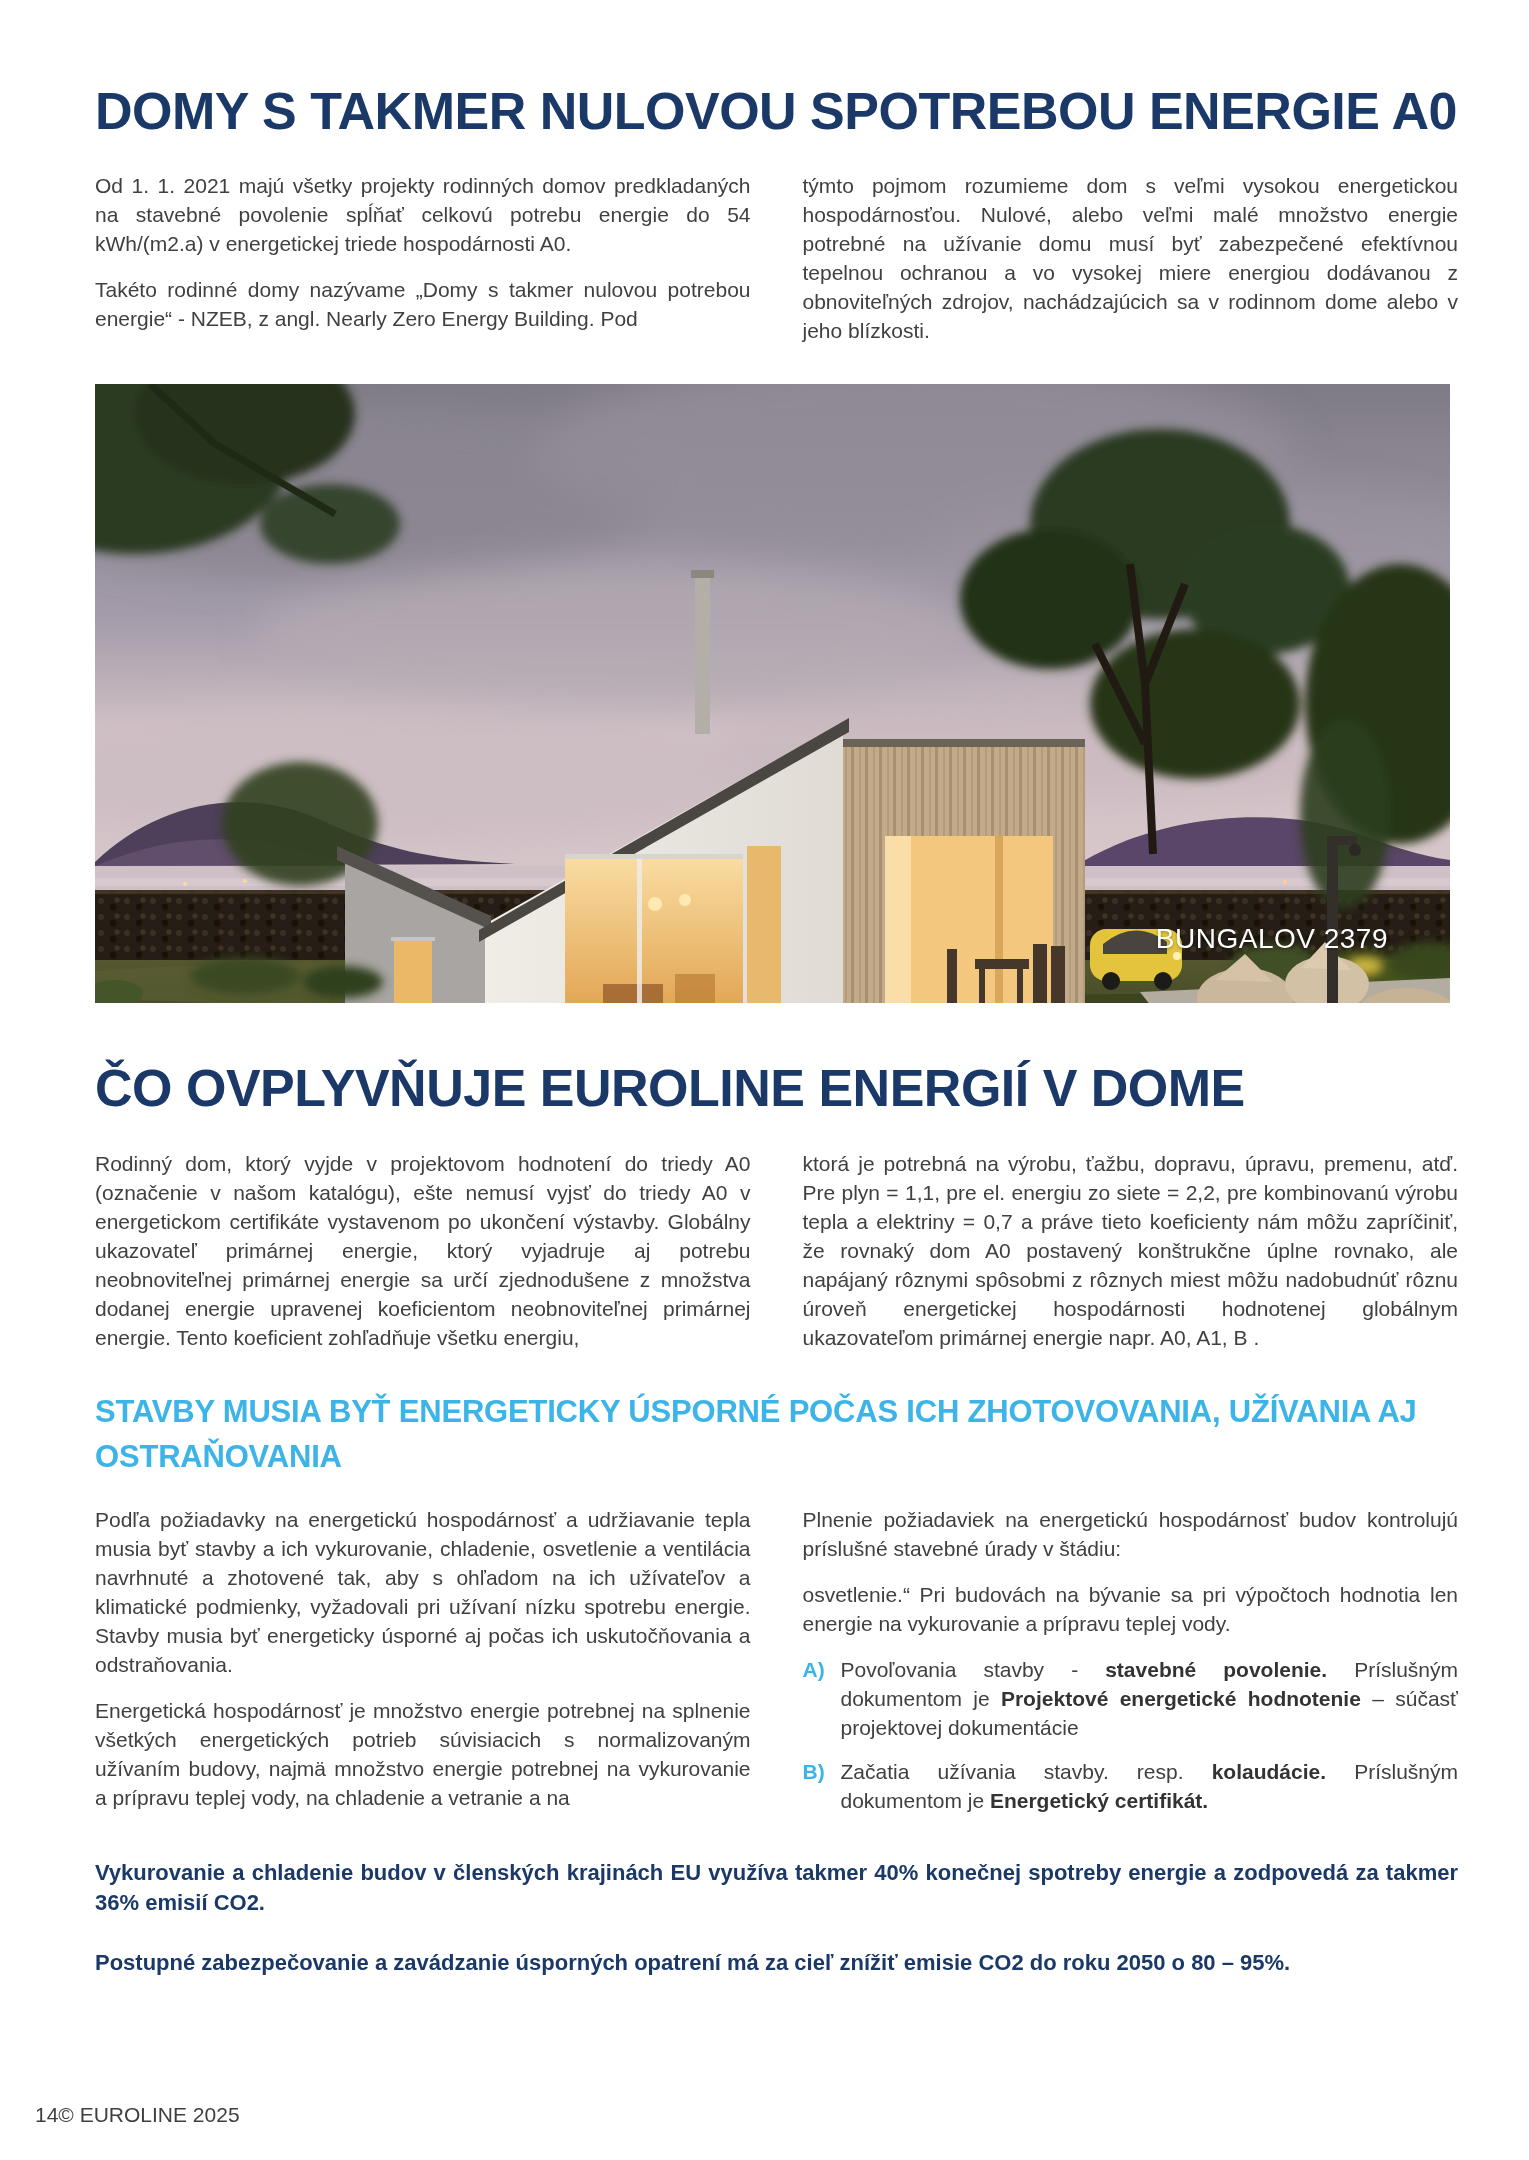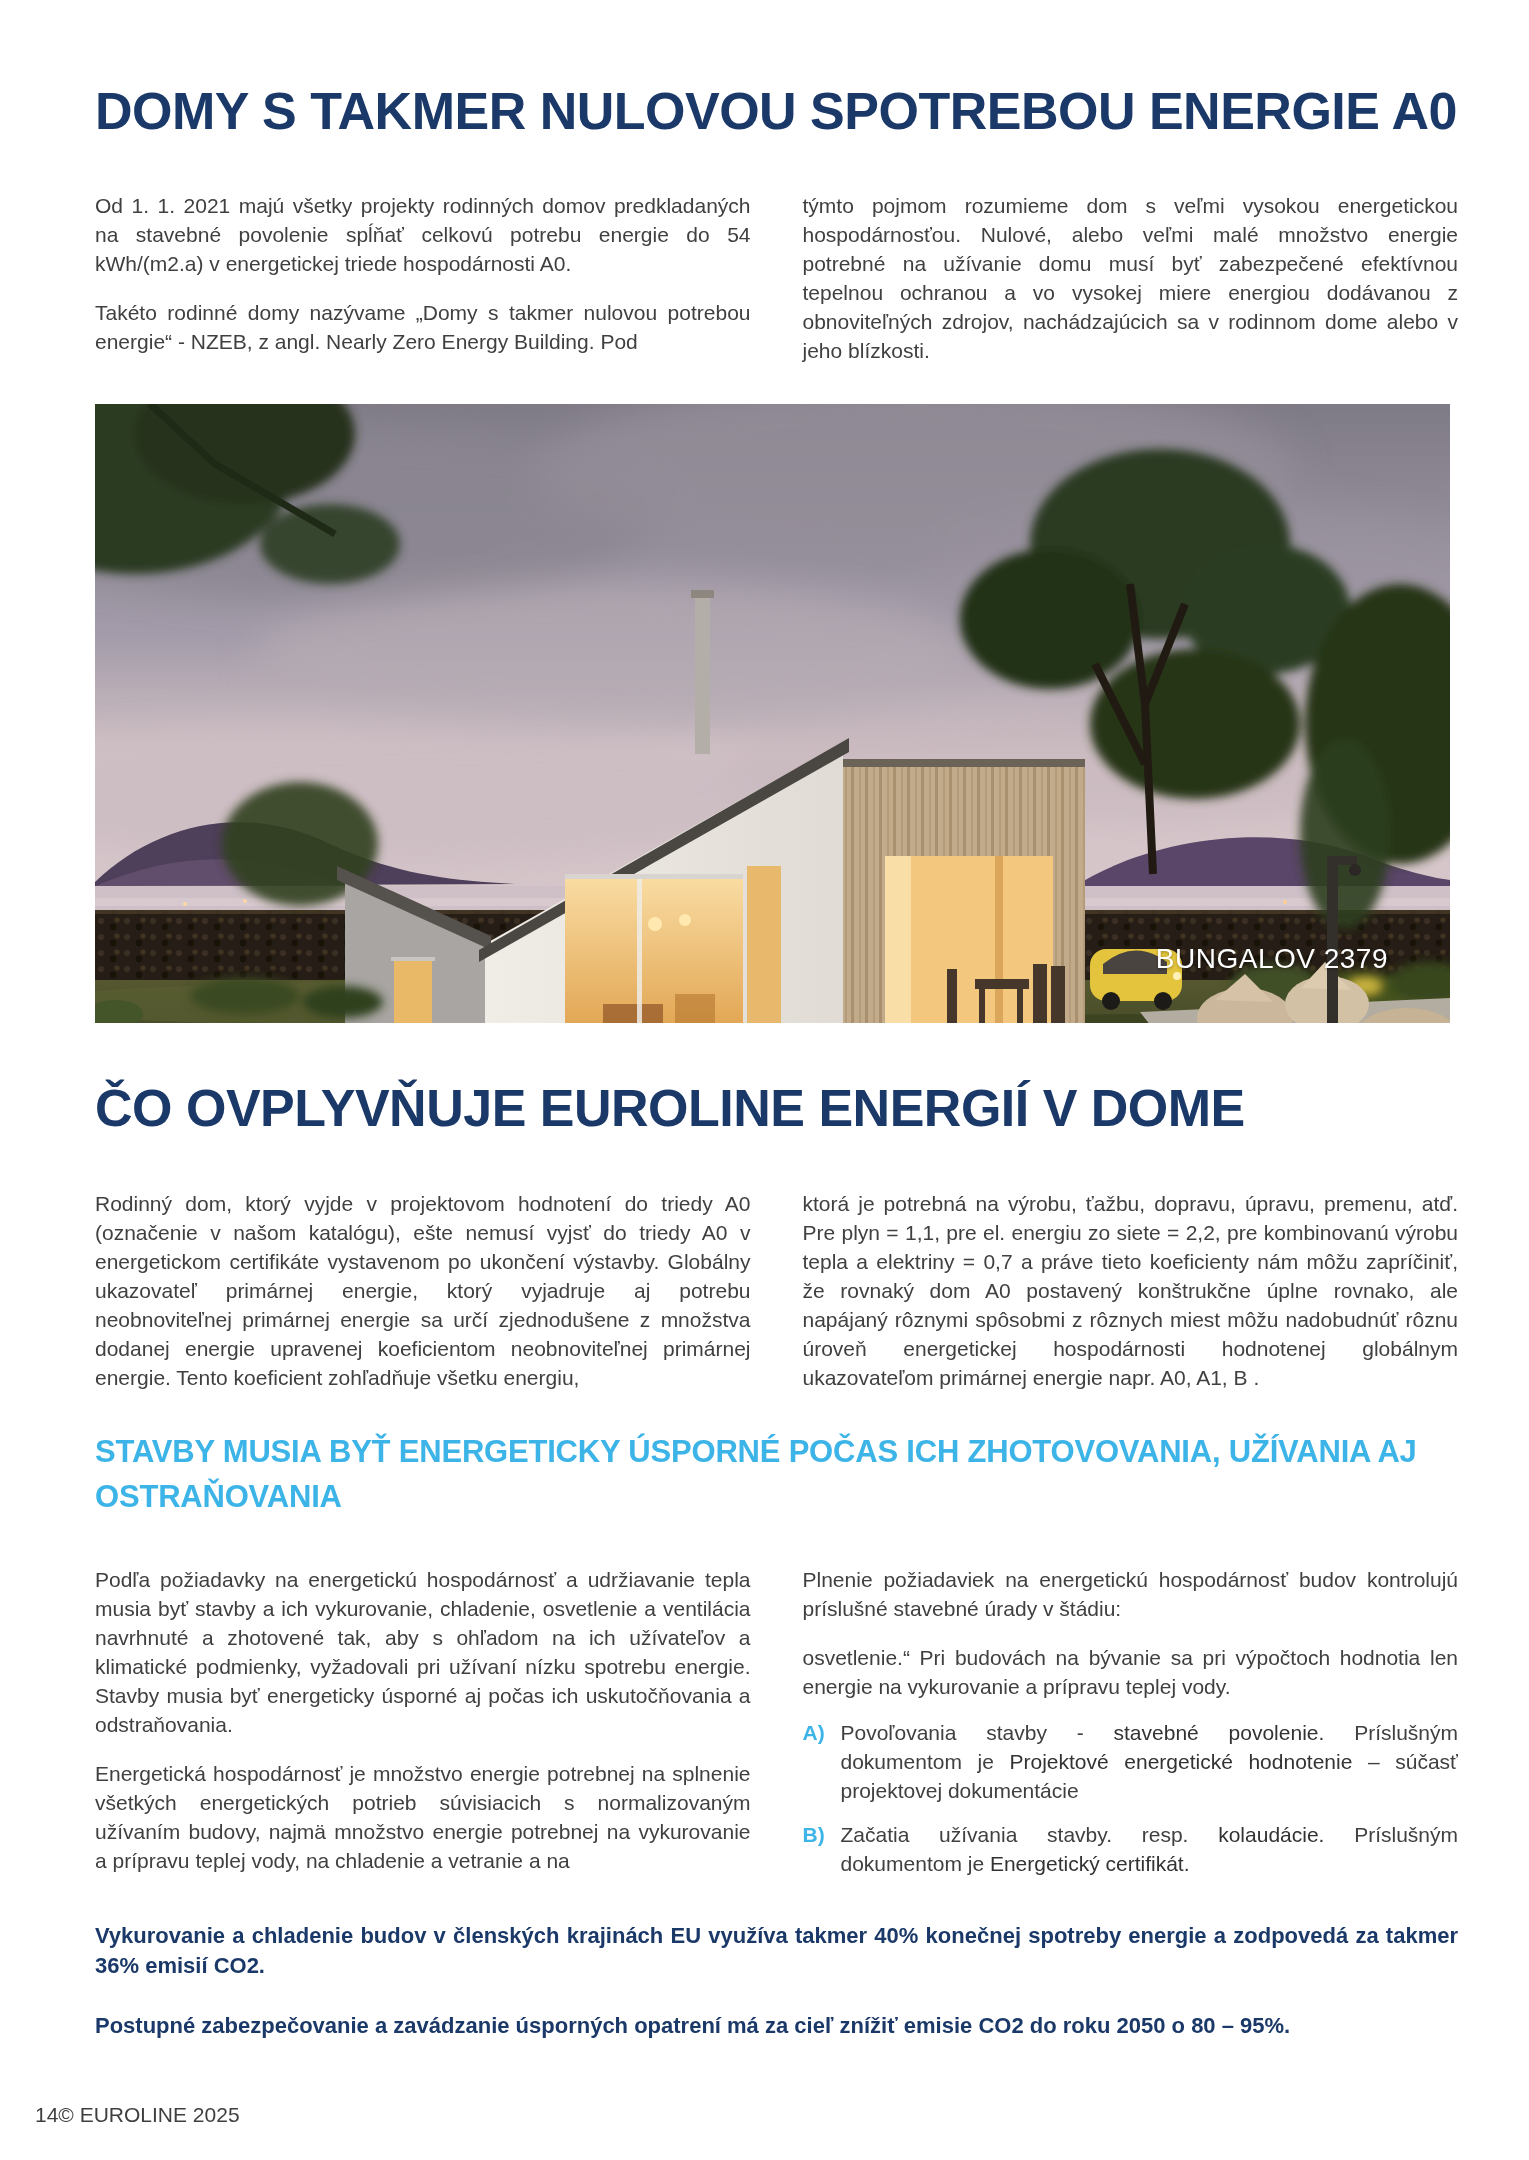--- a/index.html
+++ b/index.html
@@ -11,40 +11,40 @@
   }
   .content { position:absolute; left:95px; right:71px; top:0; }
   h1.section-title {
     color:#1b3968; font-size:52px; font-weight:700; letter-spacing:-0.5px;
     line-height:1.05;
   }
   .title-1 { margin-top:84px; }
   .cols { display:flex; gap:52px; }
   .col { flex:1; }
   .body-text { font-size:21px; line-height:29px; text-align:justify; color:#404040; }
-  .body-text p { margin-bottom:17px;margin-top:20px; }
+  .body-text p { margin-bottom:17px; }
   .intro { margin-top:32px; }
   .photo-wrap { position:relative; margin-top:22px; width:1355px; height:619px; overflow:hidden; }
   .photo-wrap svg { display:block; }
   .photo-caption {
     position:absolute; right:62px; bottom:48px; color:#ffffff;
     font-size:28px; letter-spacing:0.5px; font-weight:400;
     text-shadow:0 1px 3px rgba(0,0,0,.35);
   }
   .title-2 { margin-top:58px; }
   .sec2-text { margin-top:34px; }
   .subheading {
     margin-top:20px; color:#3cb4e7; font-size:31px; font-weight:700;
     line-height:45px; letter-spacing:-0.2px;
   }
   .sec3-text { margin-top:26px; }
   .list-item { display:flex; margin-bottom:15px; }
   .list-marker { color:#3cb4e7; font-weight:700; width:38px; flex:0 0 38px; }
   .list-body { flex:1; text-align:justify; }
-  .list-body strong { font-weight:400; color:#333333; }
+  .list-body strong { font-weight:700; color:#333333; }
   .highlight {
     color:#1b3968; font-weight:700; font-size:22px; line-height:30px;
     text-align:justify;
   }
   .highlight-1 { margin-top:28px; }
   .highlight-2 { margin-top:30px; }
   .footer {
     position:absolute; left:35px; right:48px; top:2103px;
     display:flex; align-items:baseline;
     font-size:21px; color:#3f3f3f;

